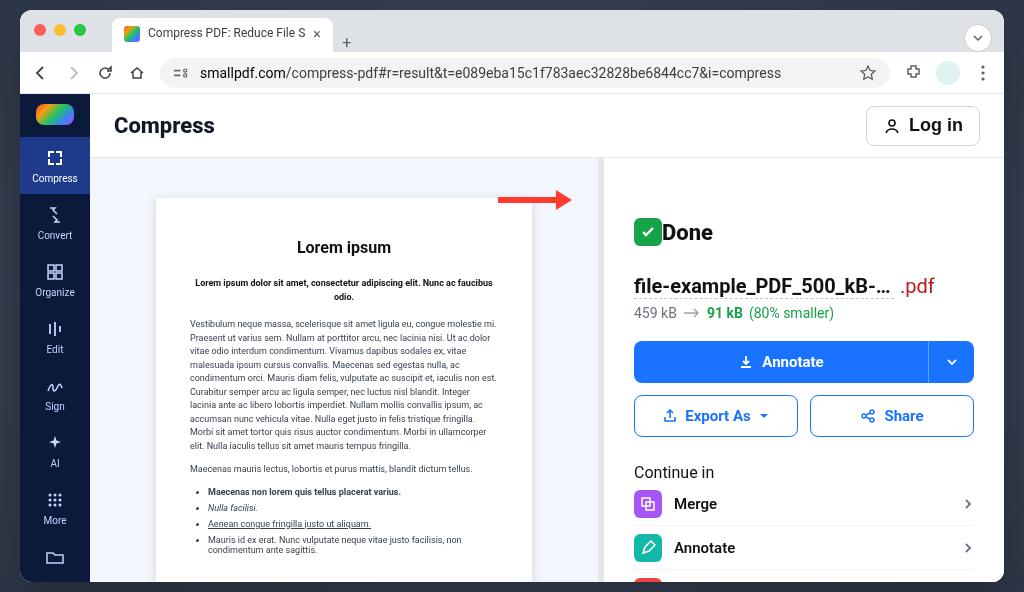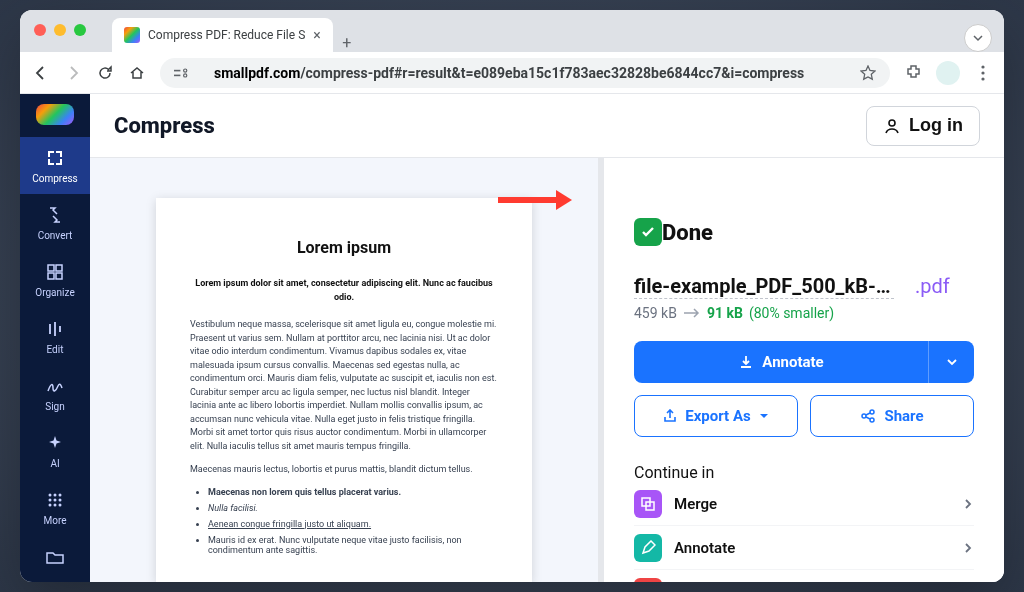--- a/index.html
+++ b/index.html
@@ -15,36 +15,36 @@
   display: flex; flex-direction: column;
 }
 .tab-strip {
   height: 42px; background: #dee1e6; display: flex; align-items: flex-end; padding-left: 10px;
   position: relative;
 }
 .traffic { position: absolute; left: 14px; top: 14px; display: flex; gap: 8px; }
 .dot { width: 12px; height: 12px; border-radius: 50%; }
 .red { background: #ff5f57; } .yellow { background: #febc2e; } .green { background: #28c840; }
 .tab {
-  height: 34px; background: #fff; border-radius: 8px 8px 0 0; padding: 16px 12px;
-  display: flex; align-items: center; gap: 8px; font-size: 12px; color: #3c4043;
+  height: 34px; background: #fff; border-radius: 8px 8px 0 0; padding: 8px 12px;
+  display: flex; gap: 8px; font-size: 12px; color: #3c4043;
   margin-left: 82px; min-width: 200px;
 }
 .tab .fav { width: 16px; height: 16px; background: linear-gradient(135deg,#ef4444,#f59e0b,#22c55e,#3b82f6,#a855f7); border-radius: 3px; }
 .tab .close { margin-left: auto; color: #5f6368; font-size: 14px; }
 .new-tab { width: 28px; text-align: center; color: #5f6368; font-size: 16px; }
 .menu-btn { margin-left: auto; margin-right: 12px; width: 28px; height: 28px; border-radius: 50%; background:#fff; display:flex;align-items:center;justify-content:center;border:1px solid #ccc;}
 .toolbar {
   height: 42px; background: #fff; border-bottom: 1px solid #e5e7eb;
   display: flex; align-items: center; padding: 0 12px; gap: 14px;
 }
 .tb-ico { width: 18px; height: 18px; color:#5f6368; display:flex;align-items:center;justify-content:center;}
 .url-pill {
   flex:1; height: 30px; background:#f1f3f4; border-radius: 15px; display:flex; align-items:center;
-  padding: 0 14px; gap: 24px; font-size: 14px; color:#3c4043;font-weight:bold;
+  padding: 0 14px; gap: 10px; font-size: 14px; color:#3c4043;
 }
 .url-text { flex:1; white-space: nowrap; overflow: hidden; }
 .url-host { color:#000; }
 .star { margin-left:auto; }
 .content-area { flex:1; display:flex; overflow:hidden; position:relative;}
 .sidebar {
   width: 70px; background: #0b1a3a; color:#fff; display:flex; flex-direction:column; align-items:center;
   padding-top: 10px;
 }
 .logo { width: 38px; height: 38px; border-radius: 8px; background: linear-gradient(135deg,#ef4444,#f59e0b,#22c55e,#3b82f6,#a855f7); margin-bottom: 12px;}
@@ -81,21 +81,21 @@
   position:absolute; top:190px; left:498px; display:flex; align-items:center;
   z-index:5;
 }
 .arrow-line { width:58px; height:6px; background:#ff3b30;}
 .arrow-head { width:0;height:0;border-top:10px solid transparent;border-bottom:10px solid transparent;border-left:16px solid #ff3b30;}
 .done-row { display:flex; align-items:center; gap:0; margin-bottom:28px;}
 .done-badge { width:28px;height:28px;background:#16a34a;border-radius:6px;display:flex;align-items:center;justify-content:center;color:#fff;}
 .done-text { font-size:22px; font-weight:800; color:#111;}
 .fname-row { display:flex; align-items:baseline; gap:6px; font-size:20px; margin-bottom:6px;}
 .fname { font-weight:700; color:#111; border-bottom:1px dashed #c0c4cc; max-width:260px; white-space:nowrap; overflow:hidden; text-overflow:ellipsis;}
-.ext { color:#8b5cf6;margin-left:15px;}
+.ext { color:#b91c1c;}
 .size-row { font-size:14px; color:#6b7280; display:flex; gap:6px; align-items:center; margin-bottom:20px;}
 .size-new { color:#16a34a; font-weight:700;}
 .size-pct { color:#16a34a;}
 .dl-row { display:flex; height:42px; margin-bottom:12px;}
 .dl-btn { flex:1; background:#1a73ff; color:#fff; display:flex;align-items:center;justify-content:center;gap:8px;font-weight:700;font-size:15px;border-radius:8px 0 0 8px;}
 .dl-dd { width:46px; background:#1a73ff; display:flex;align-items:center;justify-content:center;border-left:1px solid rgba(255,255,255,0.3);border-radius:0 8px 8px 0;}
 .outline-btn {
   height:42px; border:1px solid #1a73ff; border-radius:8px; color:#1a73ff;
   display:flex;align-items:center;justify-content:center;gap:8px;font-weight:700;font-size:15px;background:#fff;
 }

